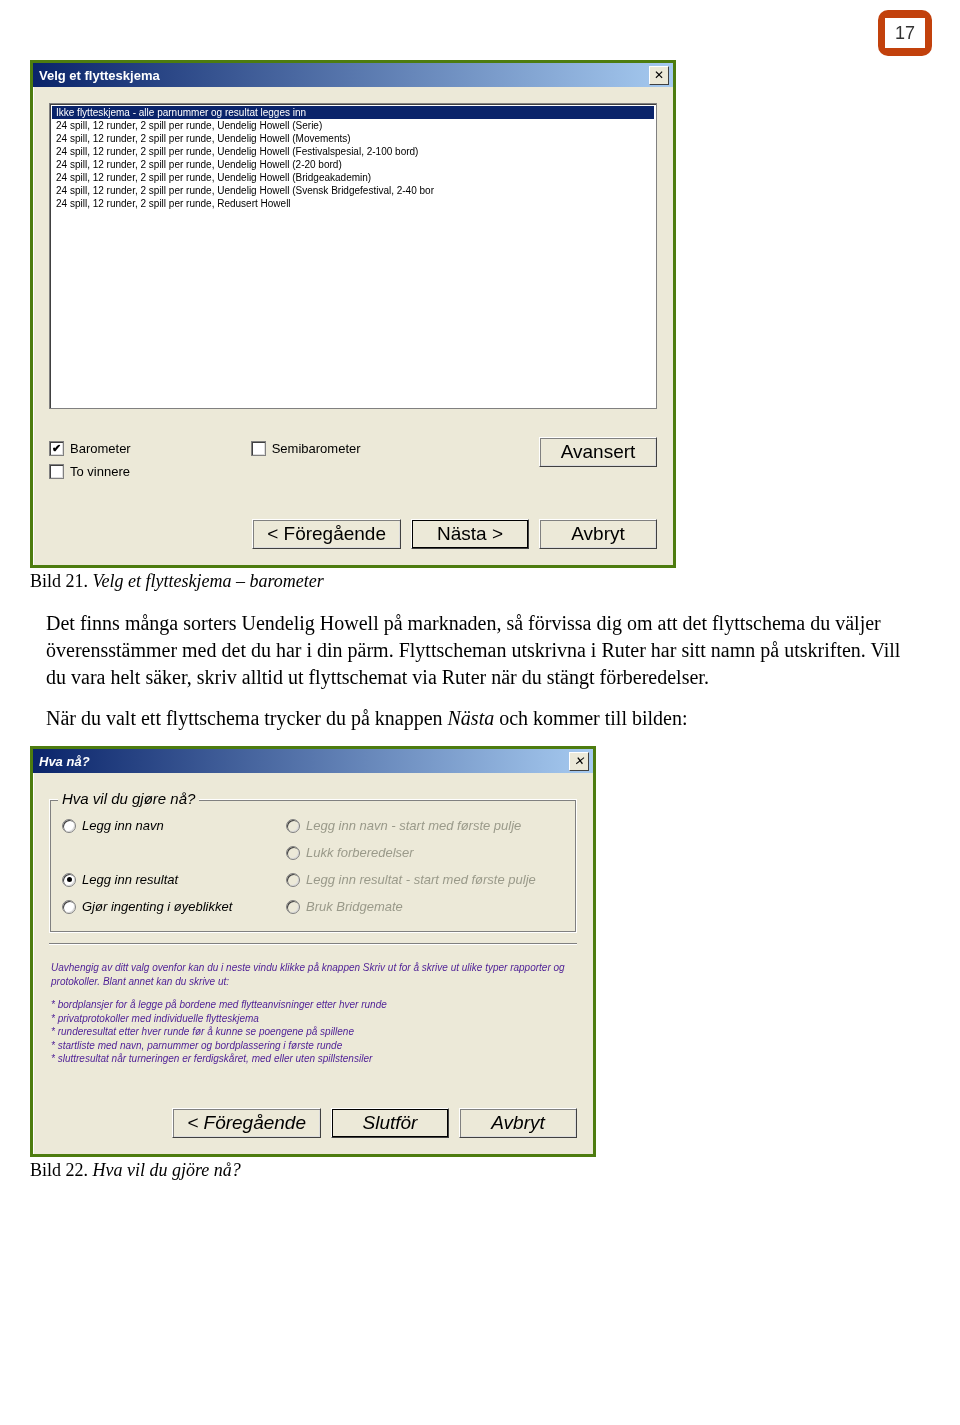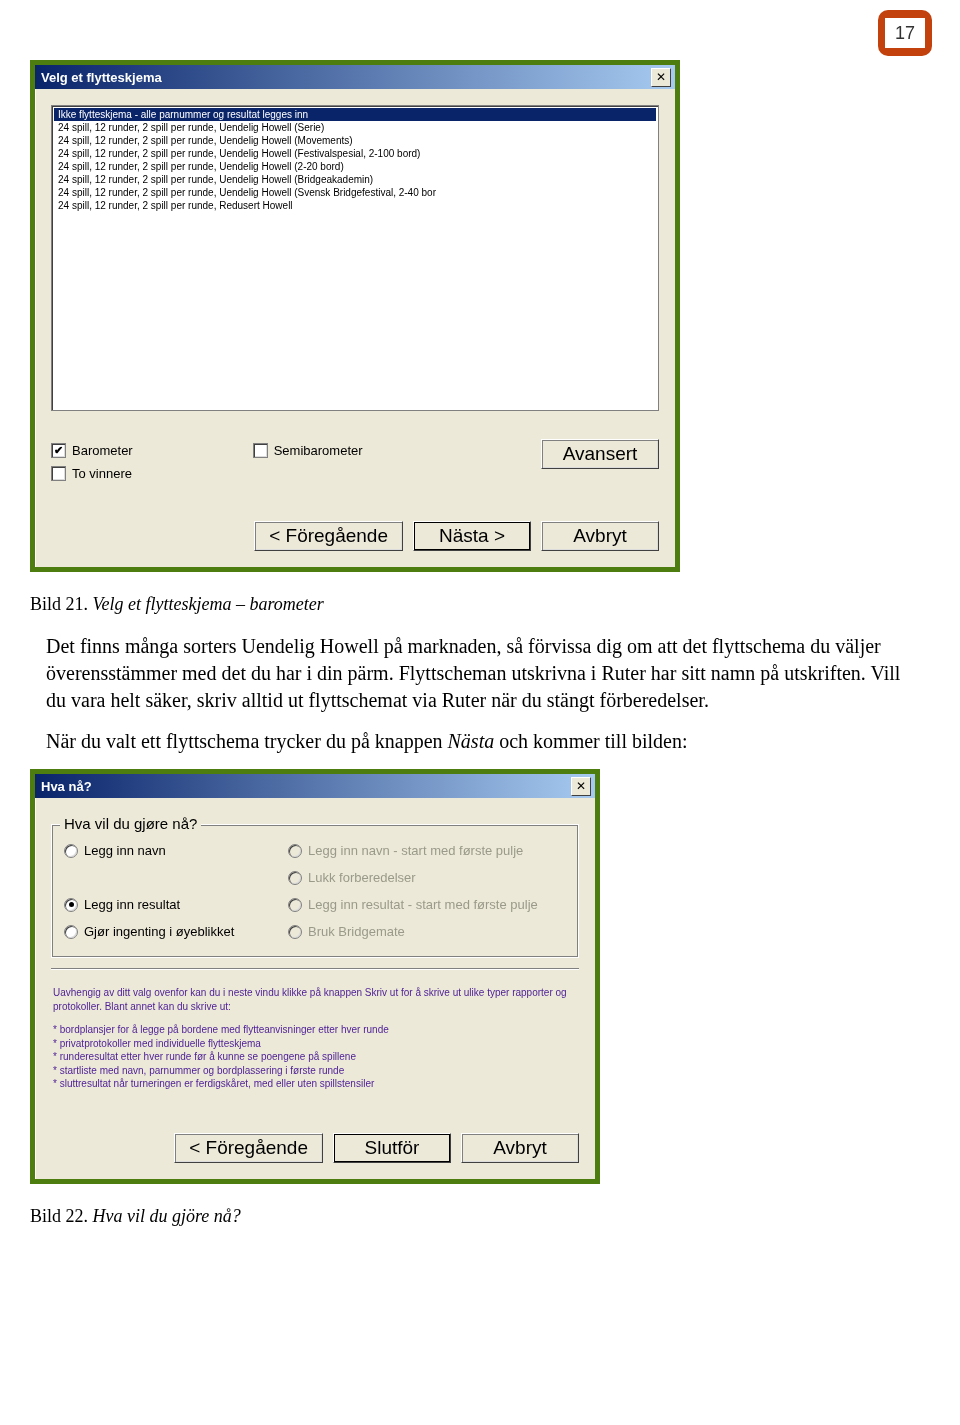--- a/index.html
+++ b/index.html
@@ -32,38 +32,38 @@
     font-family: Arial, sans-serif;
     font-size: 18px;
     color: #333;
   }
   .doc-area {
     padding: 60px 30px 20px 30px;
   }
   .caption {
     font-family: "Times New Roman", serif;
     font-size: 18px;
-    margin: 22px 0 18px 0;
+    margin: 3px 0 18px 0;
   }
   .caption .fignum { font-weight: normal; }
   .caption .figtitle { font-style: italic; }
   .bodytext {
     font-family: "Times New Roman", serif;
     font-size: 20px;
     line-height: 1.35;
     margin: 14px 16px;
     max-width: 860px;
   }
 
   
   .dialog {
     font-family: Tahoma, Arial, sans-serif;
     font-size: 13px;
     background: #ece9d8;
-    border: 5px solid #4d7c0f;
+    border: 3px solid #4d7c0f;
     box-shadow: 1px 1px 0 #fff inset;
   }
   .titlebar {
     height: 24px;
     background: linear-gradient(90deg, #0a246a 0%, #a6caf0 100%);
     display: flex;
     align-items: center;
     justify-content: space-between;
     padding: 0 4px 0 6px;
   }
@@ -292,21 +292,21 @@
     <span> </span>
     <span class="figtitle">Velg et flytteskjema – barometer</span>
   </div>
 
   <p class="bodytext">Det finns många sorters Uendelig Howell på marknaden, så förvissa dig om att det flyttschema du väljer överensstämmer med det du har i din pärm. Flyttscheman utskrivna i Ruter har sitt namn på utskriften. Vill du vara helt säker, skriv alltid ut flyttschemat via Ruter när du stängt förberedelser.</p>
 
   <p class="bodytext">
     <span>När du valt ett flyttschema trycker du på knappen </span><i>Nästa</i><span> och kommer till bilden:</span>
   </p>
 
-  <div class="dialog" style="width:560px;">
+  <div class="dialog" style="width:560px;font-style:italic;">
     <div class="titlebar">
       <span class="title">Hva nå?</span>
       <div class="sys-close">✕</div>
     </div>
     <div class="dialog-body">
 
       <div class="groupbox">
         <div class="group-legend">Hva vil du gjøre nå?</div>
         <div class="radio-grid">
 

